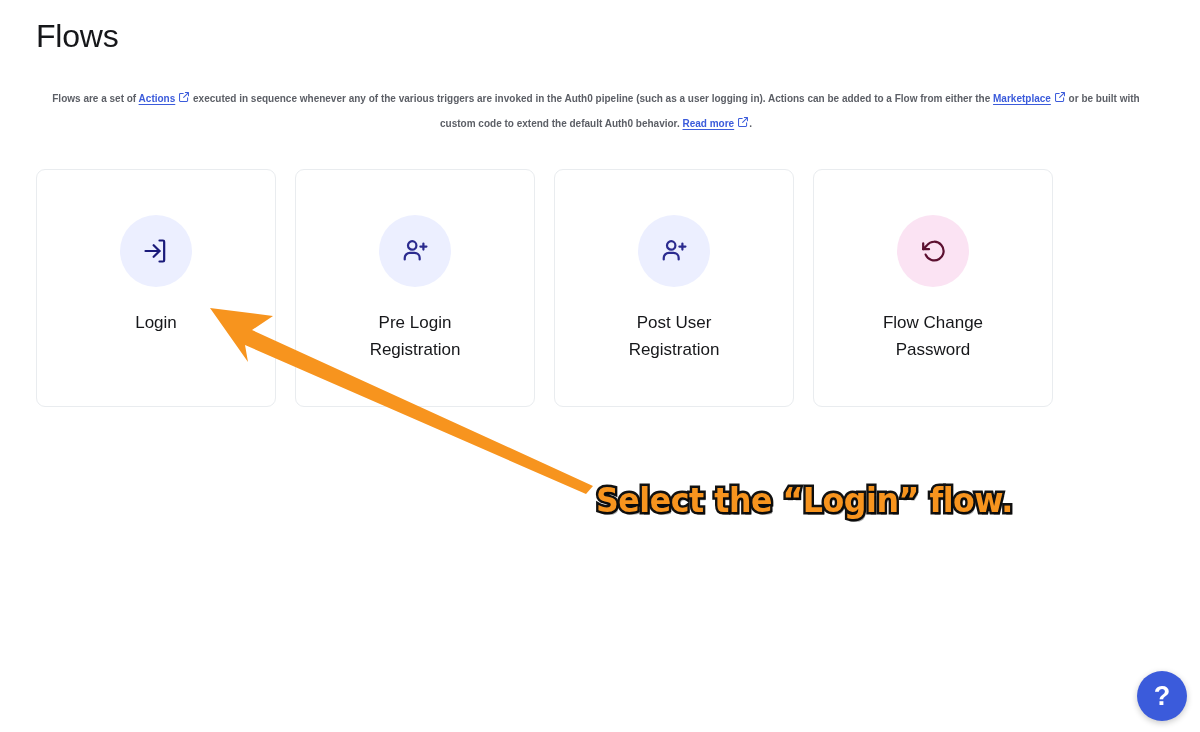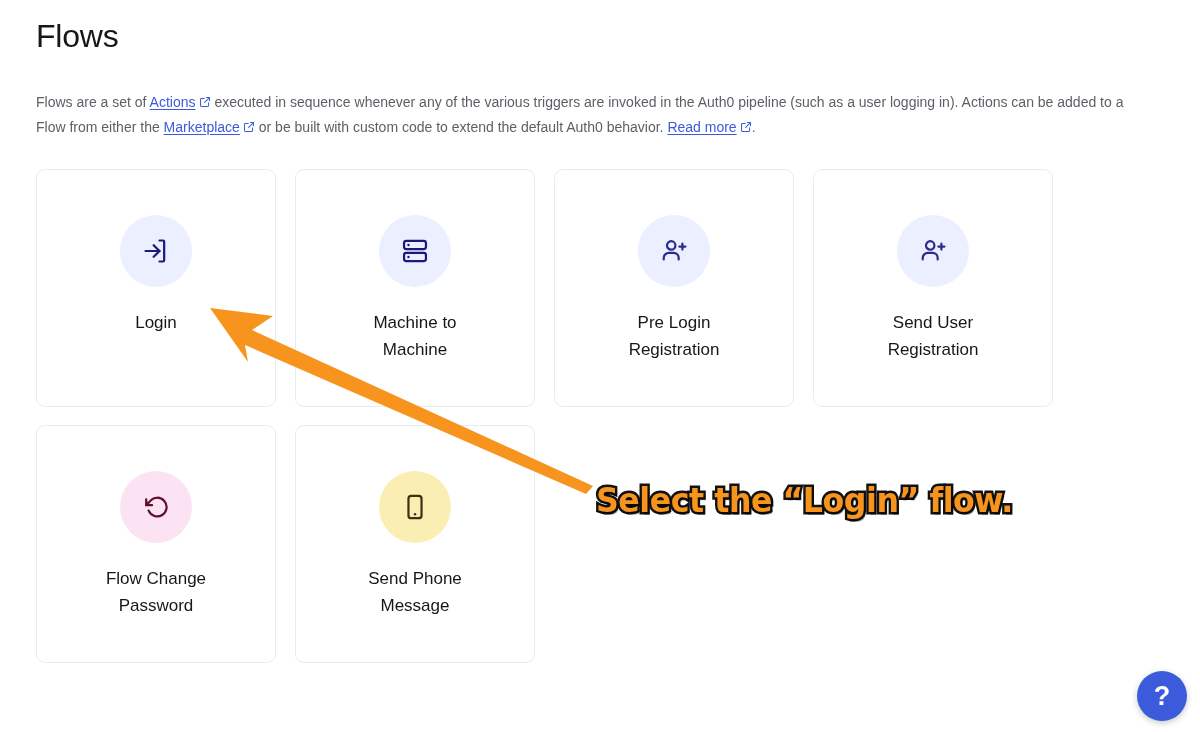--- a/index.html
+++ b/index.html
@@ -36,24 +36,25 @@
     letter-spacing: -0.2px;
     color: #16171a;
     margin: 0;
   }
 
   .page-desc {
     position: absolute;
     left: 36px;
     top: 76px;
     width: 1120px;
-    font-size: 14px;
+    font-size: 10px;
     line-height: 25px;
     color: #5c5f66;
-    font-weight: 400;
+    font-weight: 700;
+    text-align: center;
   }
   .page-desc a {
     color: #3b5bdb;
     text-decoration: underline;
     text-underline-offset: 2px;
   }
   .ext-icon {
     display: inline-block;
     vertical-align: -1px;
     margin-left: 3px;
@@ -183,32 +184,20 @@
       <span class="icon-bubble" style="background:#ecefff">
         <svg width="28" height="28" viewBox="0 0 24 24" fill="none" xmlns="http://www.w3.org/2000/svg">
           <path d="M15 3h3a1 1 0 0 1 1 1v16a1 1 0 0 1-1 1h-3" stroke="#1a1a7a" stroke-width="1.9" stroke-linecap="round" stroke-linejoin="round"></path>
           <path d="M10 17l5-5-5-5" stroke="#1a1a7a" stroke-width="1.9" stroke-linecap="round" stroke-linejoin="round"></path>
           <path d="M15 12H3" stroke="#1a1a7a" stroke-width="1.9" stroke-linecap="round" stroke-linejoin="round"></path>
         </svg>
       </span>
       <span class="flow-label">Login</span>
     </div>
 
-    <div class="flow-card">
-      <span class="icon-bubble" style="background:#ecefff">
-        <svg width="28" height="28" viewBox="0 0 24 24" fill="none" xmlns="http://www.w3.org/2000/svg">
-          <rect x="2.6" y="3.4" width="18.8" height="7" rx="2" stroke="#1a1a7a" stroke-width="1.9"></rect>
-          <rect x="2.6" y="13.6" width="18.8" height="7" rx="2" stroke="#1a1a7a" stroke-width="1.9"></rect>
-          <path d="M6.4 6.9h.02" stroke="#1a1a7a" stroke-width="2.1" stroke-linecap="round"></path>
-          <path d="M6.4 17.1h.02" stroke="#1a1a7a" stroke-width="2.1" stroke-linecap="round"></path>
-        </svg>
-      </span>
-      <span class="flow-label">Machine to
-Machine</span>
-    </div>
 
     <div class="flow-card">
       <span class="icon-bubble" style="background:#ecefff">
         <svg width="28" height="28" viewBox="0 0 24 24" fill="none" xmlns="http://www.w3.org/2000/svg">
           <circle cx="9.6" cy="7.2" r="3.6" stroke="#2b2b8f" stroke-width="1.9"></circle>
           <path d="M3.2 19.2v-1.2a4.4 4.4 0 0 1 4.4-4.4h4a4.4 4.4 0 0 1 4.4 4.4v1.2" stroke="#2b2b8f" stroke-width="1.9" stroke-linecap="round"></path>
           <path d="M19.2 5.6v5.2M21.8 8.2h-5.2" stroke="#2b2b8f" stroke-width="1.9" stroke-linecap="round"></path>
         </svg>
       </span>
       <span class="flow-label">Pre Login
@@ -216,45 +205,35 @@
     </div>
 
     <div class="flow-card">
       <span class="icon-bubble" style="background:#ecefff">
         <svg width="28" height="28" viewBox="0 0 24 24" fill="none" xmlns="http://www.w3.org/2000/svg">
           <circle cx="9.6" cy="7.2" r="3.6" stroke="#2b2b8f" stroke-width="1.9"></circle>
           <path d="M3.2 19.2v-1.2a4.4 4.4 0 0 1 4.4-4.4h4a4.4 4.4 0 0 1 4.4 4.4v1.2" stroke="#2b2b8f" stroke-width="1.9" stroke-linecap="round"></path>
           <path d="M19.2 5.6v5.2M21.8 8.2h-5.2" stroke="#2b2b8f" stroke-width="1.9" stroke-linecap="round"></path>
         </svg>
       </span>
-      <span class="flow-label">Send User
+      <span class="flow-label">Post User
 Registration</span>
     </div>
 
     <div class="flow-card">
       <span class="icon-bubble" style="background:#fbe3f3">
         <svg width="28" height="28" viewBox="0 0 24 24" fill="none" xmlns="http://www.w3.org/2000/svg">
           <path d="M3.6 5.4v5h5" stroke="#5c1030" stroke-width="1.9" stroke-linecap="round" stroke-linejoin="round"></path>
           <path d="M5.7 15.1a8 8 0 1 0 1.2-8.1L3.6 10.4" stroke="#5c1030" stroke-width="1.9" stroke-linecap="round" stroke-linejoin="round"></path>
         </svg>
       </span>
       <span class="flow-label">Flow Change
 Password</span>
     </div>
 
-    <div class="flow-card">
-      <span class="icon-bubble" style="background:#fbeeb3">
-        <svg width="28" height="28" viewBox="0 0 24 24" fill="none" xmlns="http://www.w3.org/2000/svg">
-          <rect x="6.4" y="2.4" width="11.2" height="19.2" rx="2.4" stroke="#3d3212" stroke-width="1.9"></rect>
-          <path d="M12 18.2h.02" stroke="#3d3212" stroke-width="2.1" stroke-linecap="round"></path>
-        </svg>
-      </span>
-      <span class="flow-label">Send Phone
-Message</span>
-    </div>
 
   </div>
 
   <div id="annotation-layer">
     <svg id="annotation-arrow" width="1200" height="732" viewBox="0 0 1200 732" fill="none" xmlns="http://www.w3.org/2000/svg">
       <polygon points="190,308 253,316 232,330 573,486 566,494 225,345 228,362" fill="#F7941E"></polygon>
     </svg>
     <div class="annotation-text">Select the “Login” flow.</div>
   </div>
 

